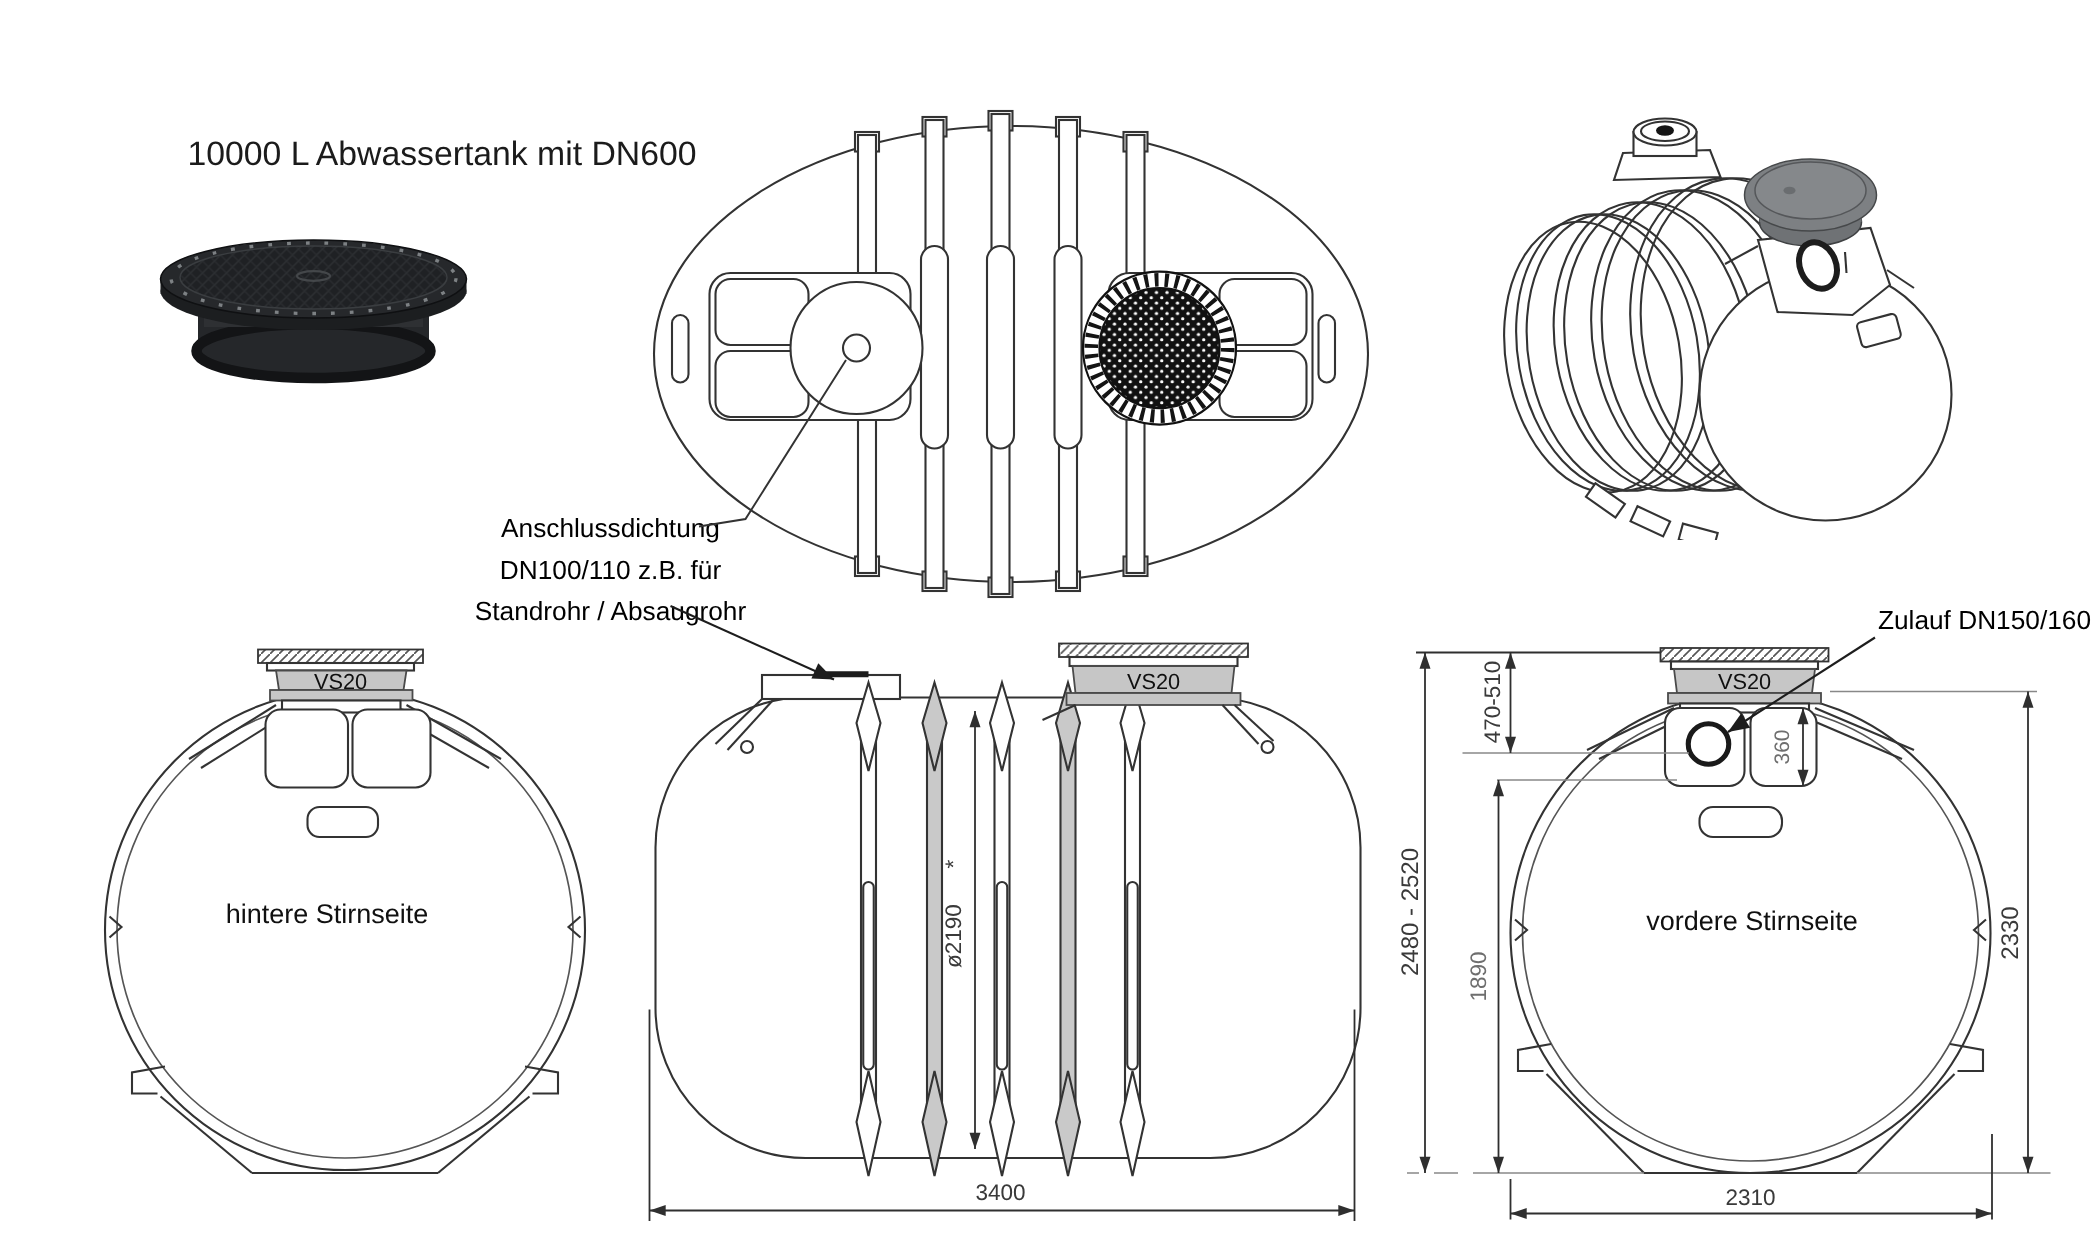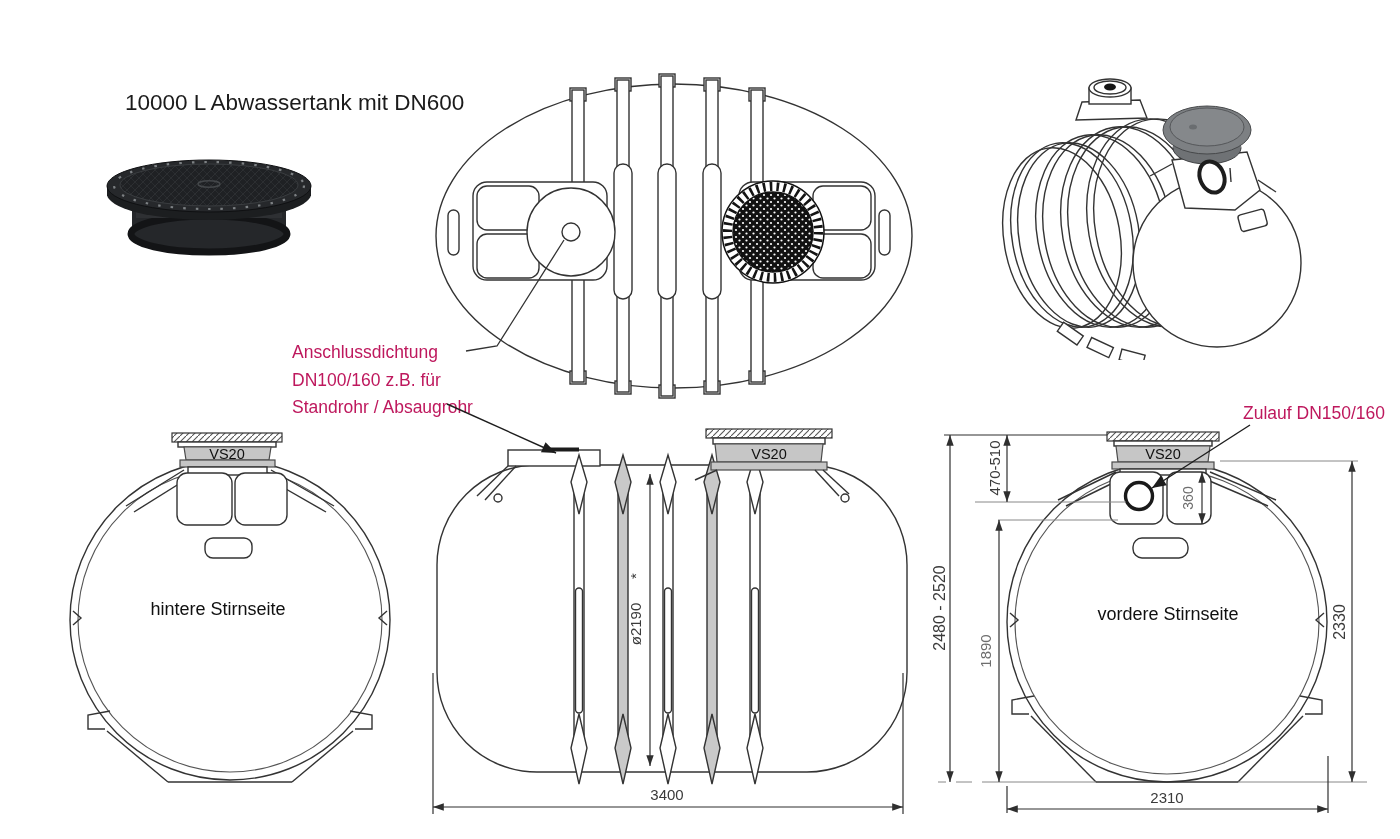--- a/index.html
+++ b/index.html
@@ -2,21 +2,21 @@
 <html><head>
 <meta charset="utf-8">
 <style>
   html,body{margin:0;padding:0;}
   body{
     width:1400px;height:839px;position:relative;overflow:hidden;background:#fff;
     font-family:"Liberation Sans","DejaVu Sans",sans-serif;color:#1b1b1b;
   }
   .abs{position:absolute;}
   .title{font-size:22.5px;line-height:33px;color:#1b1b1b;}
-  .callout{font-size:17.5px;line-height:27.5px;color:#be185d;}
+  .callout{font-size:17.5px;line-height:27.5px;color:#000000;text-align:center;}
   svg{display:block;}
   svg text{font-family:"Liberation Sans","DejaVu Sans",sans-serif;}
   .s{stroke:#333;fill:none;stroke-width:1.4;}
   .sf{stroke:#333;fill:#fff;stroke-width:1.4;}
   .sr{stroke:#333;fill:#c9c9c9;stroke-width:1.4;}
   .sg{stroke:#4a4a4a;fill:#c6c6c6;stroke-width:1.2;}
   .thin{stroke:#888;stroke-width:1;fill:none;}
   .dimln{stroke:#2f2f2f;stroke-width:1.2;fill:none;}
   text.dim{font-size:15px;fill:#3a3a3a;text-anchor:middle;}
   text.big{font-size:16px;}
@@ -151,21 +151,21 @@
     <ellipse cx="193" cy="67" rx="4" ry="2.5" fill="#6a6d70"></ellipse>
   </g>
 
   <ellipse cx="212" cy="117" rx="12" ry="16" transform="rotate(-22 212 117)" fill="#fff" stroke="#1d1d1d" stroke-width="4"></ellipse>
   <line x1="230" y1="108" x2="231" y2="122" class="s"></line>
   <rect x="239" y="152" width="27" height="17" rx="3" class="sf" transform="rotate(-15 252 160)"></rect>
 </svg>
 
 <div class="abs callout" style="left:292px;top:339px;width:230px;">
   <div>Anschlussdichtung</div>
-  <div>DN100/160 z.B. für</div>
+  <div>DN100/110 z.B. für</div>
   <div>Standrohr / Absaugrohr</div>
 </div>
 
 <div class="abs callout" style="left:1243px;top:400px;width:160px;">
   <div>Zulauf DN150/160</div>
 </div>
 
 <svg class="abs" style="left:60px;top:418px;" width="350" height="385" viewBox="0 0 350 385">
   <defs>
     <pattern id="hatR" width="6" height="6" patternUnits="userSpaceOnUse">

